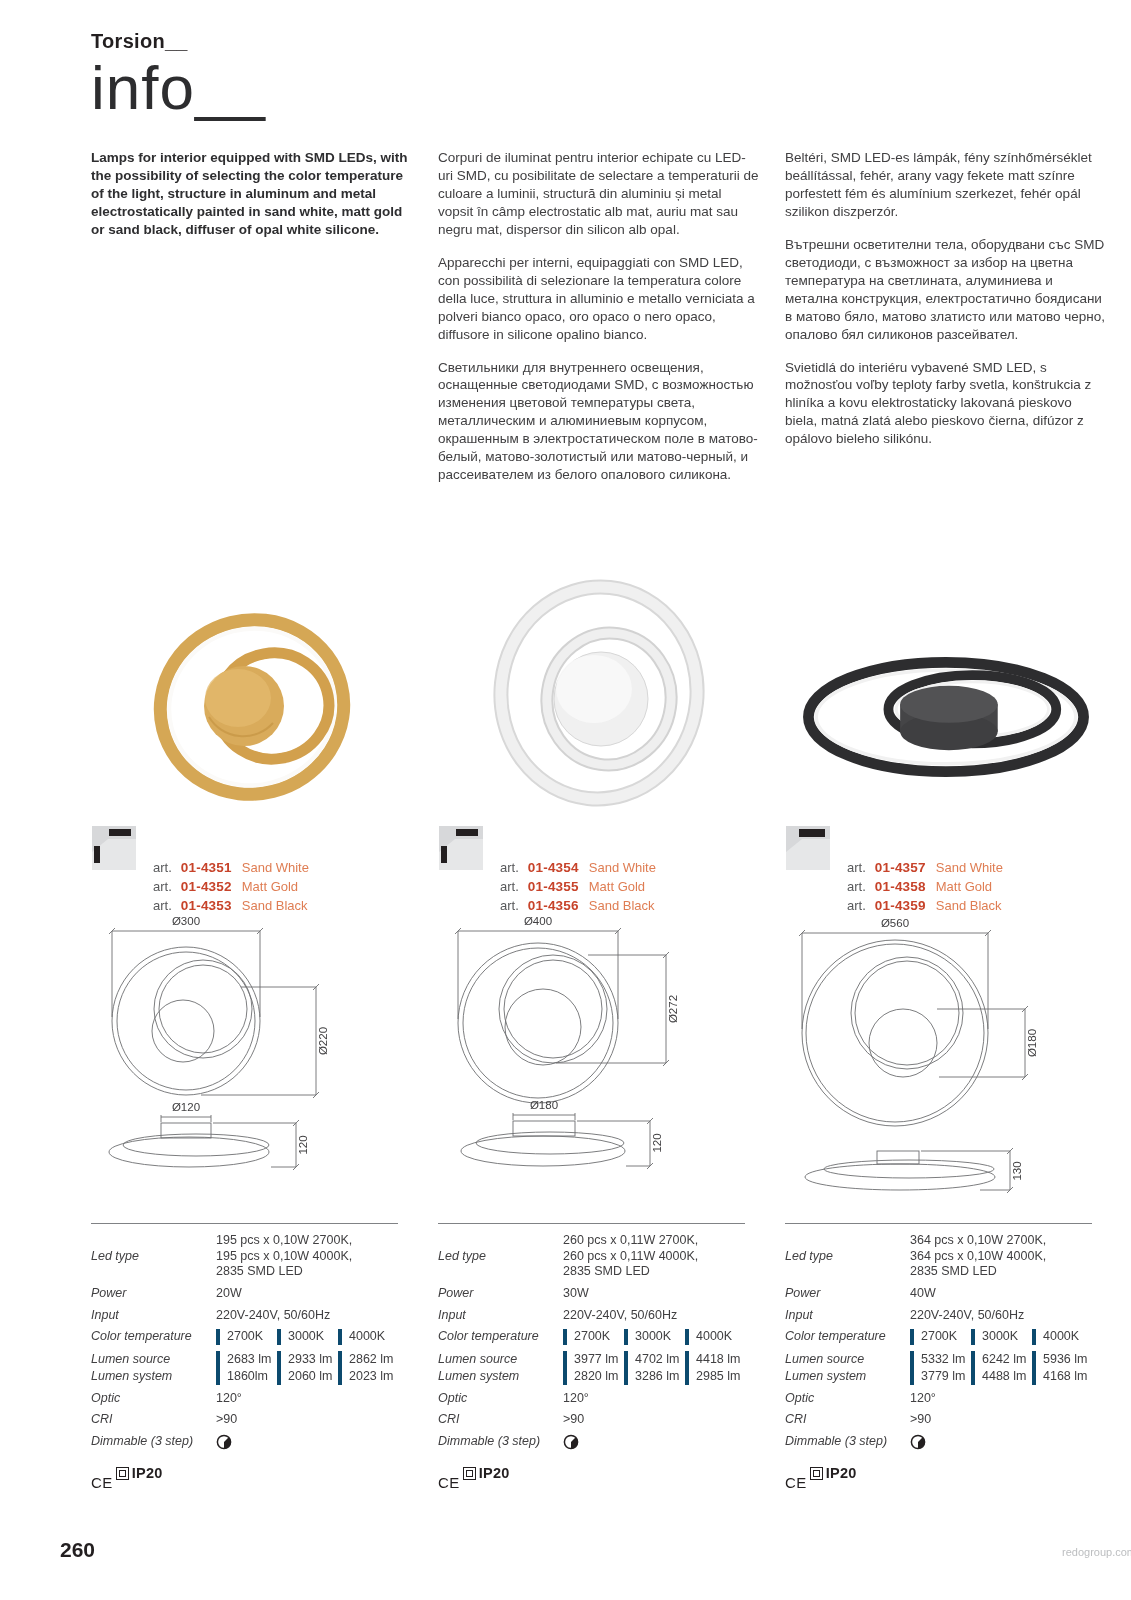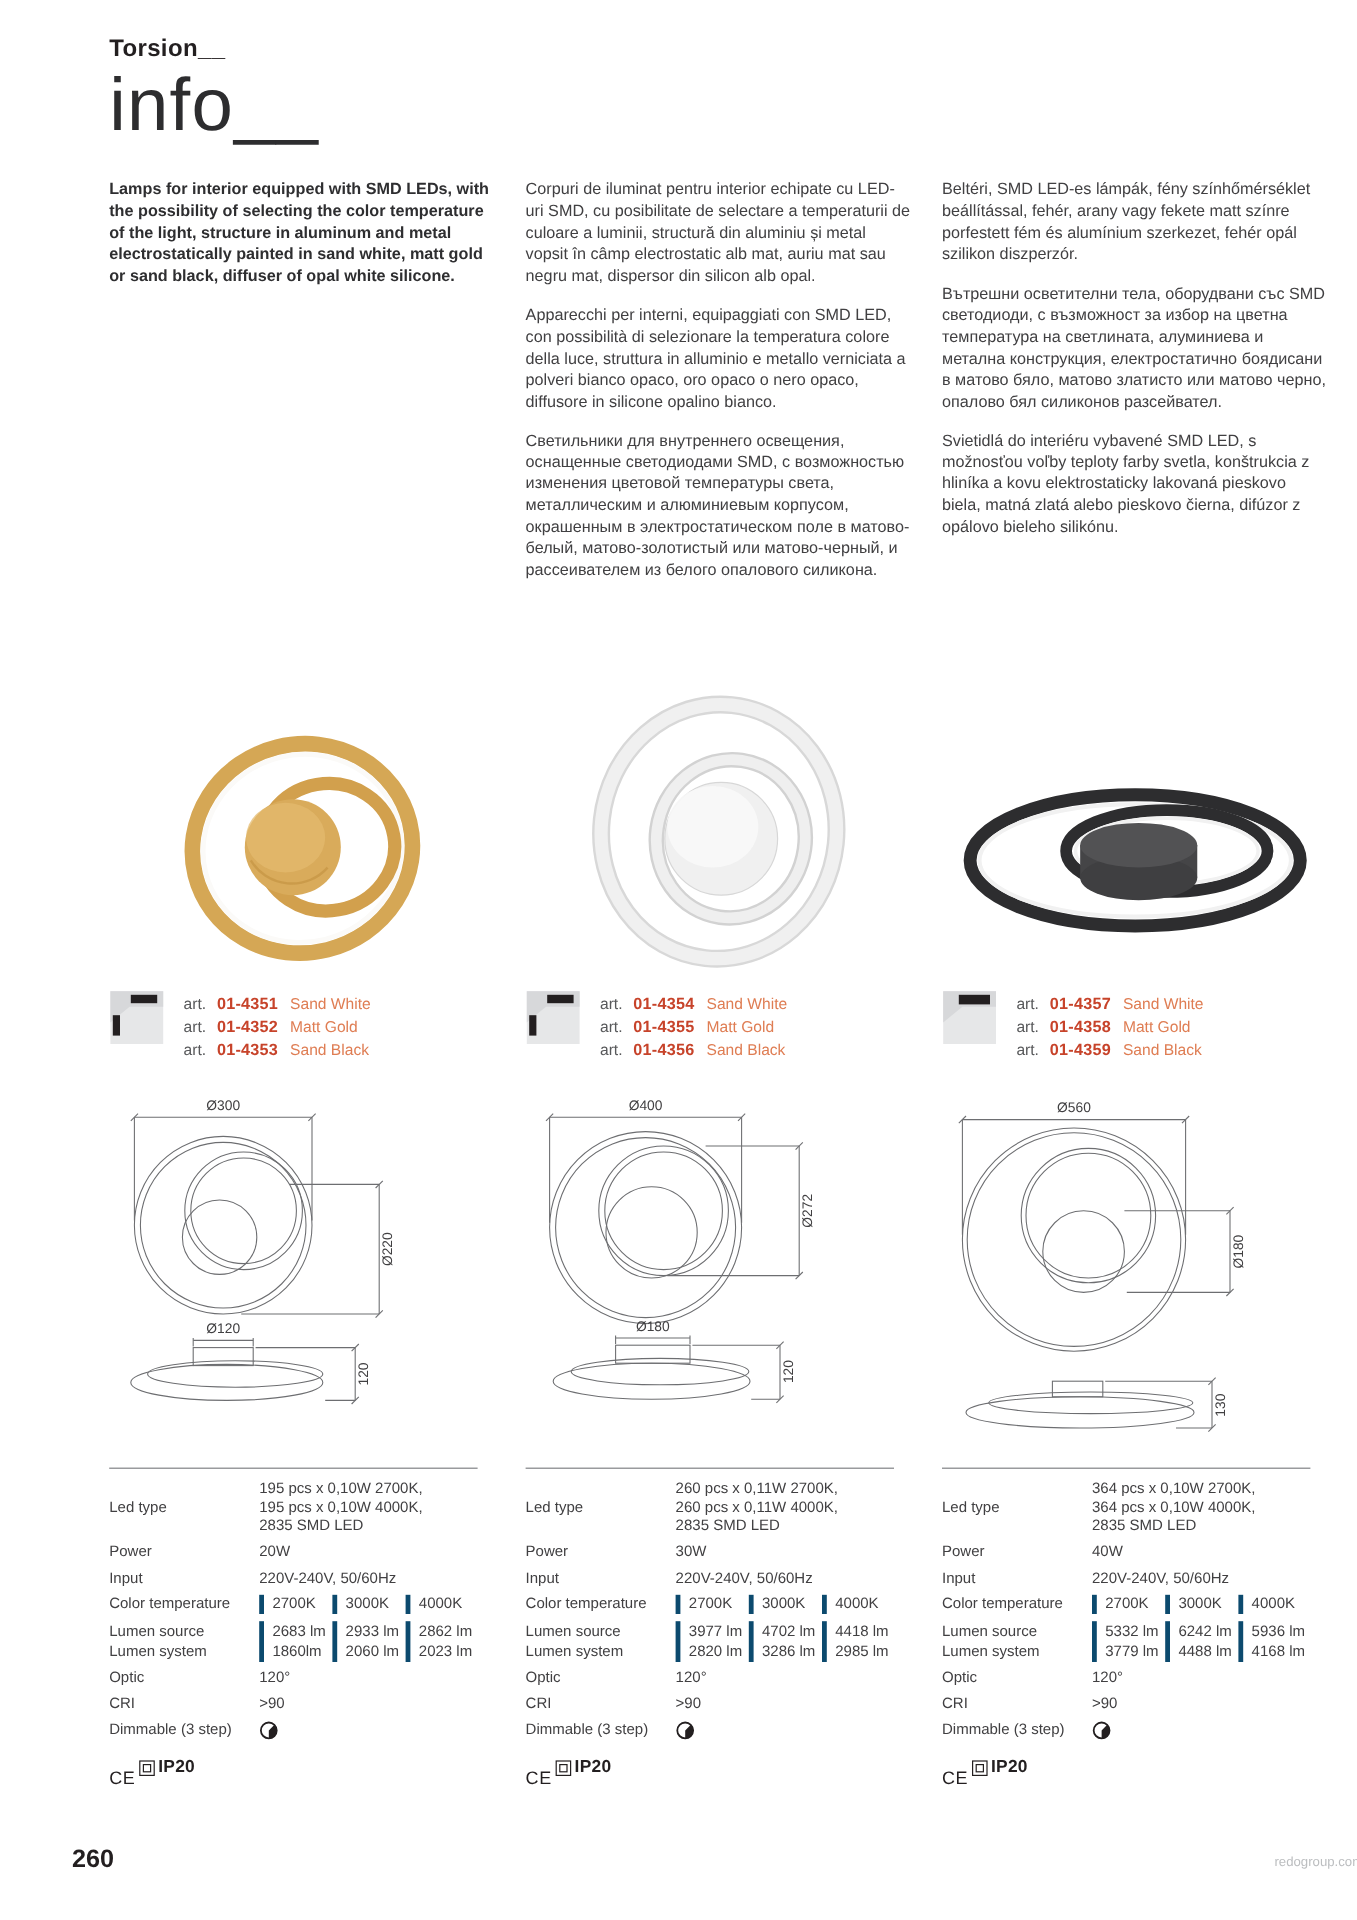--- a/index.html
+++ b/index.html
@@ -10,30 +10,30 @@
   .series{font-size:20px;font-weight:bold;color:#231f20;letter-spacing:.3px;}
   .big-title{font-size:62px;font-weight:300;color:#2d2d2f;margin-top:4px;letter-spacing:1px;line-height:1;}
   
   .grid3{display:grid;grid-template-columns:322px 322px 322px;column-gap:25px;margin:0 43px;}
   .intro-grid{margin-top:30px;height:438px;}
   .intro-grid p{margin:0 0 15px 0;font-size:13.5px;line-height:1.33;color:#414042;}
   .intro-grid p.en{font-weight:bold;color:#2e2e30;}
   
   .photo-area{height:232px;display:flex;align-items:flex-end;justify-content:center;}
   .art-area{height:86px;display:flex;align-items:flex-start;gap:16px;padding-top:6px;}
-  .variants{padding-top:2px;}
+  .variants{padding-top:2px;margin-top:31px;}
   .variant-row{font-size:13px;line-height:19px;white-space:nowrap;}
   .art-lbl{color:#58595b;margin-right:9px;}
   .art-code{font-weight:bold;font-size:13.5px;color:#c7432a;margin-right:10px;letter-spacing:.2px;}
   .art-fin{color:#df7d53;}
   .drawing-area{height:312px;}
   
   .spec{border-top:1px solid #808285;padding-top:9px;width:307px;}
   .srow{display:flex;font-size:12.5px;line-height:1.25;margin-bottom:6px;color:#414042;align-items:center;}
-  .slabel{width:125px;flex:none;}
+  .slabel{width:125px;flex:none;font-style:italic;}
   .sval{flex:1;}
   .cell{width:50px;flex:none;border-left:4px solid #0c4a6e;padding-left:7px;}
   .lum .cell div, .lum .slabel div{line-height:1.35;}
   .marks{display:flex;align-items:center;gap:3px;margin-top:3px;}
   .ce{font-size:15px;color:#231f20;letter-spacing:.5px;margin-top:18px;}
   .classii{width:11px;height:11px;border:1.6px solid #231f20;display:inline-flex;align-items:center;justify-content:center;}
   .classii i{display:block;width:5px;height:5px;border:1.1px solid #231f20;}
   .ip{font-weight:bold;font-size:14.5px;color:#231f20;letter-spacing:.2px;}
   
   .pgnum{position:absolute;left:60px;bottom:38px;font-size:21px;font-weight:bold;color:#231f20;}

